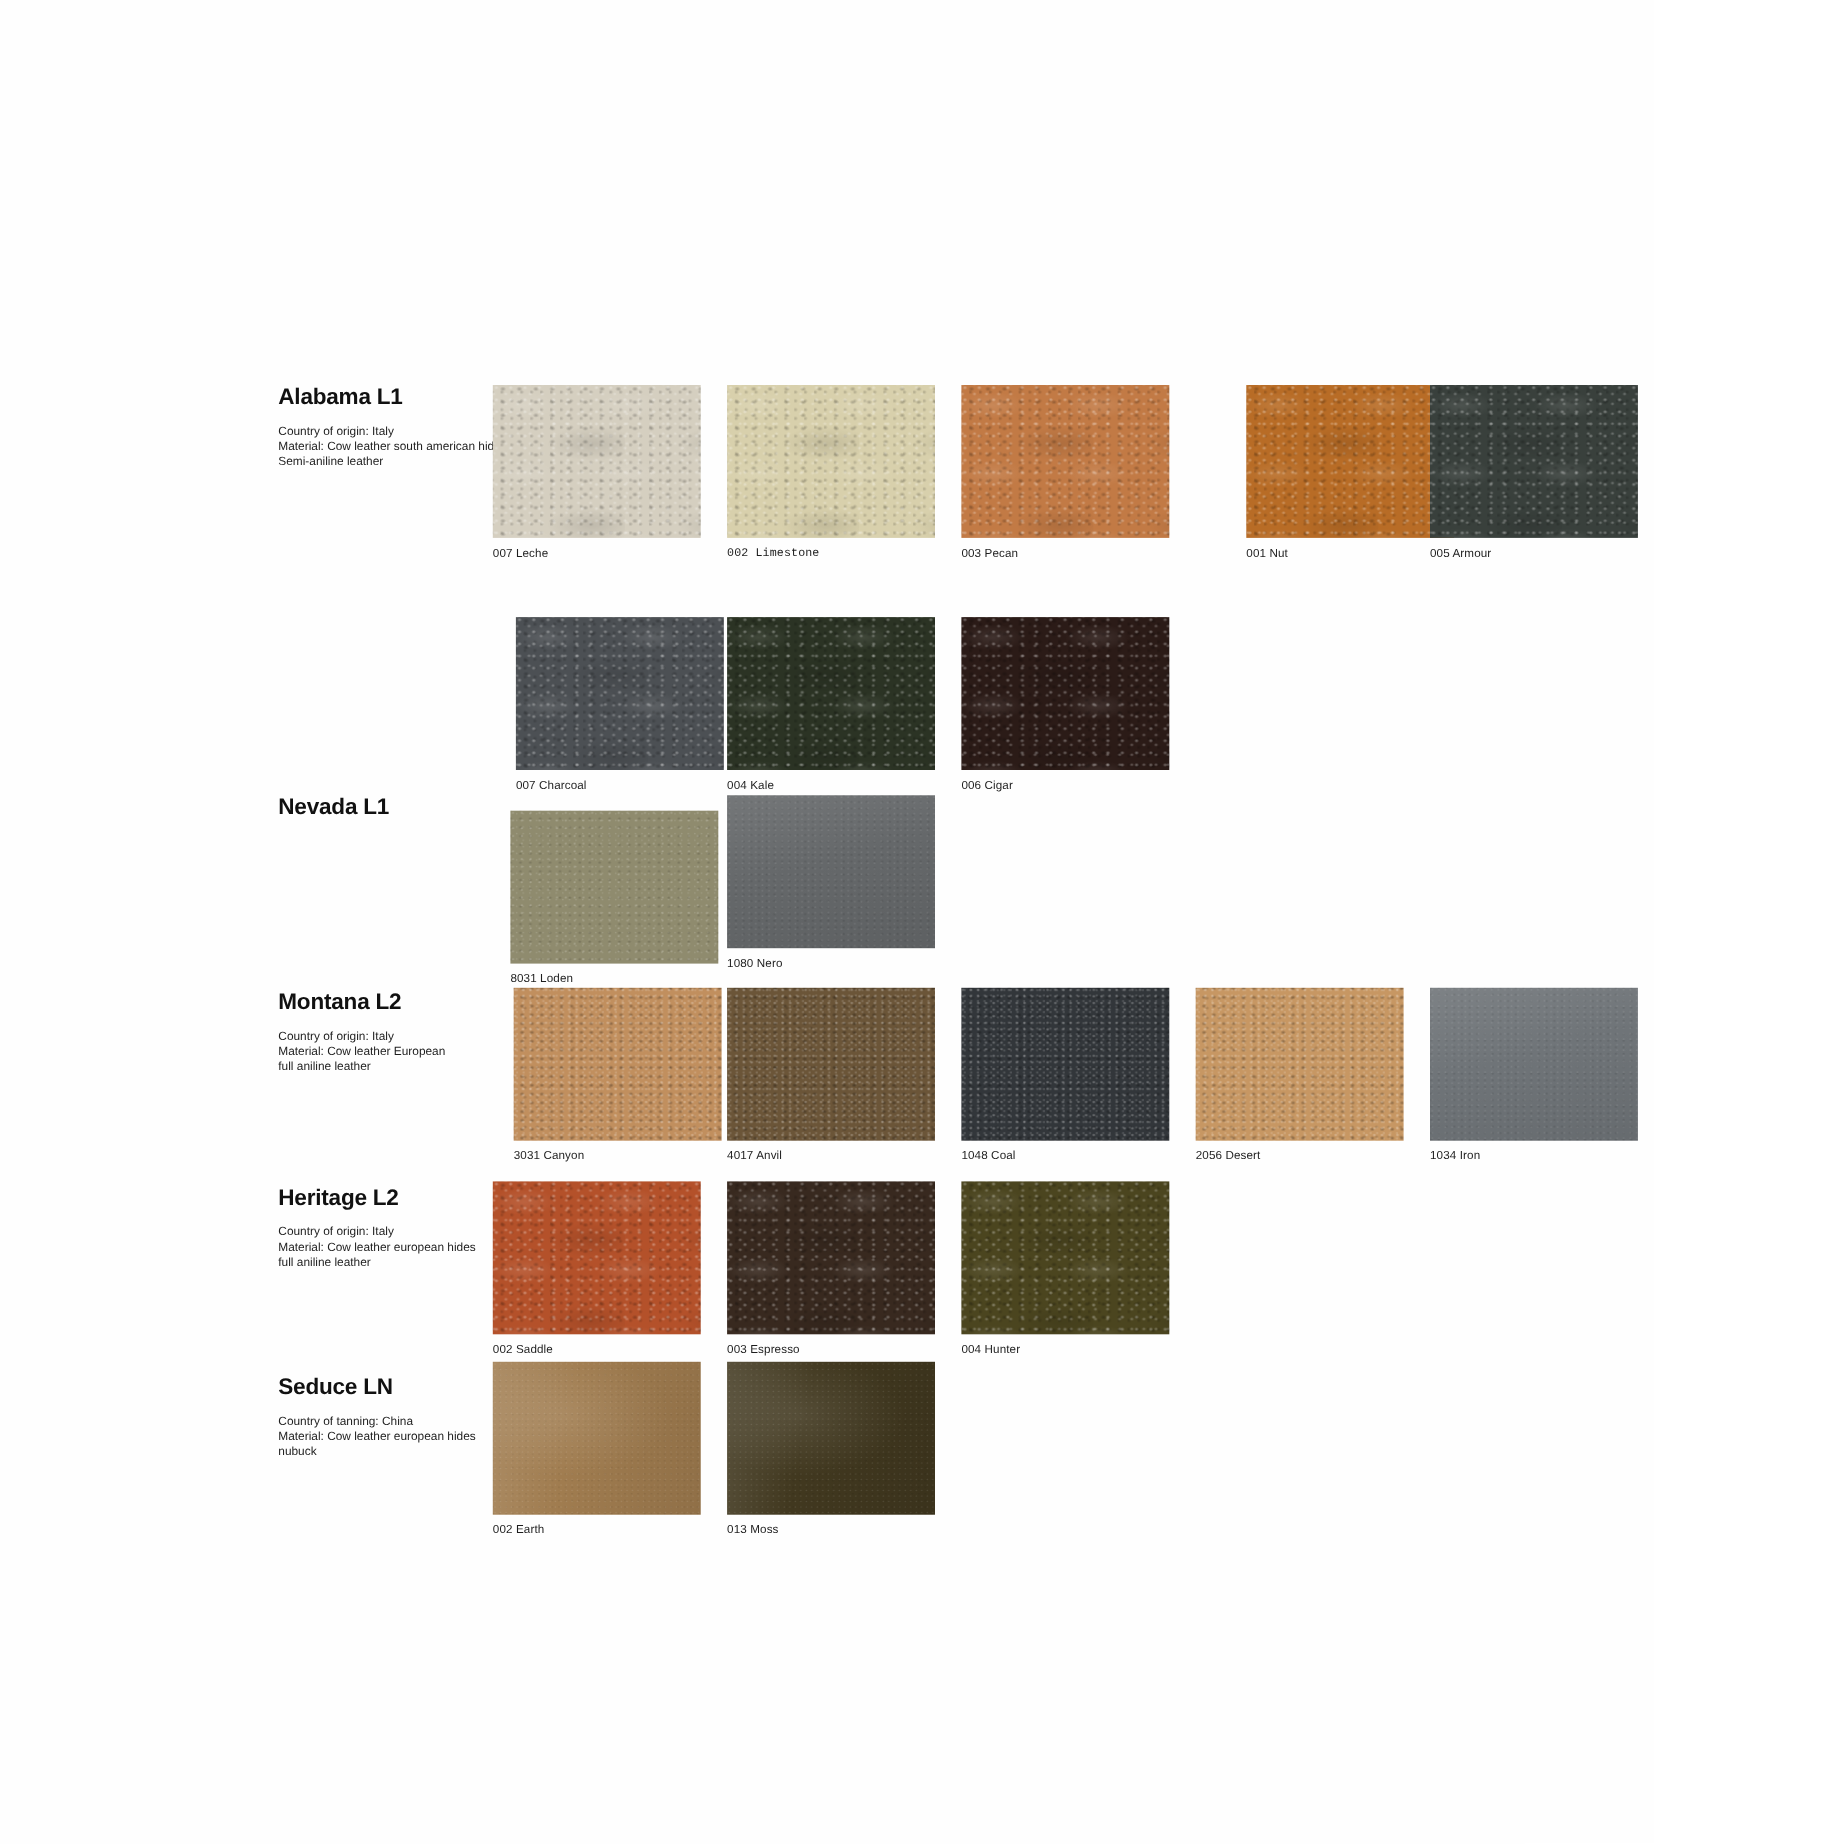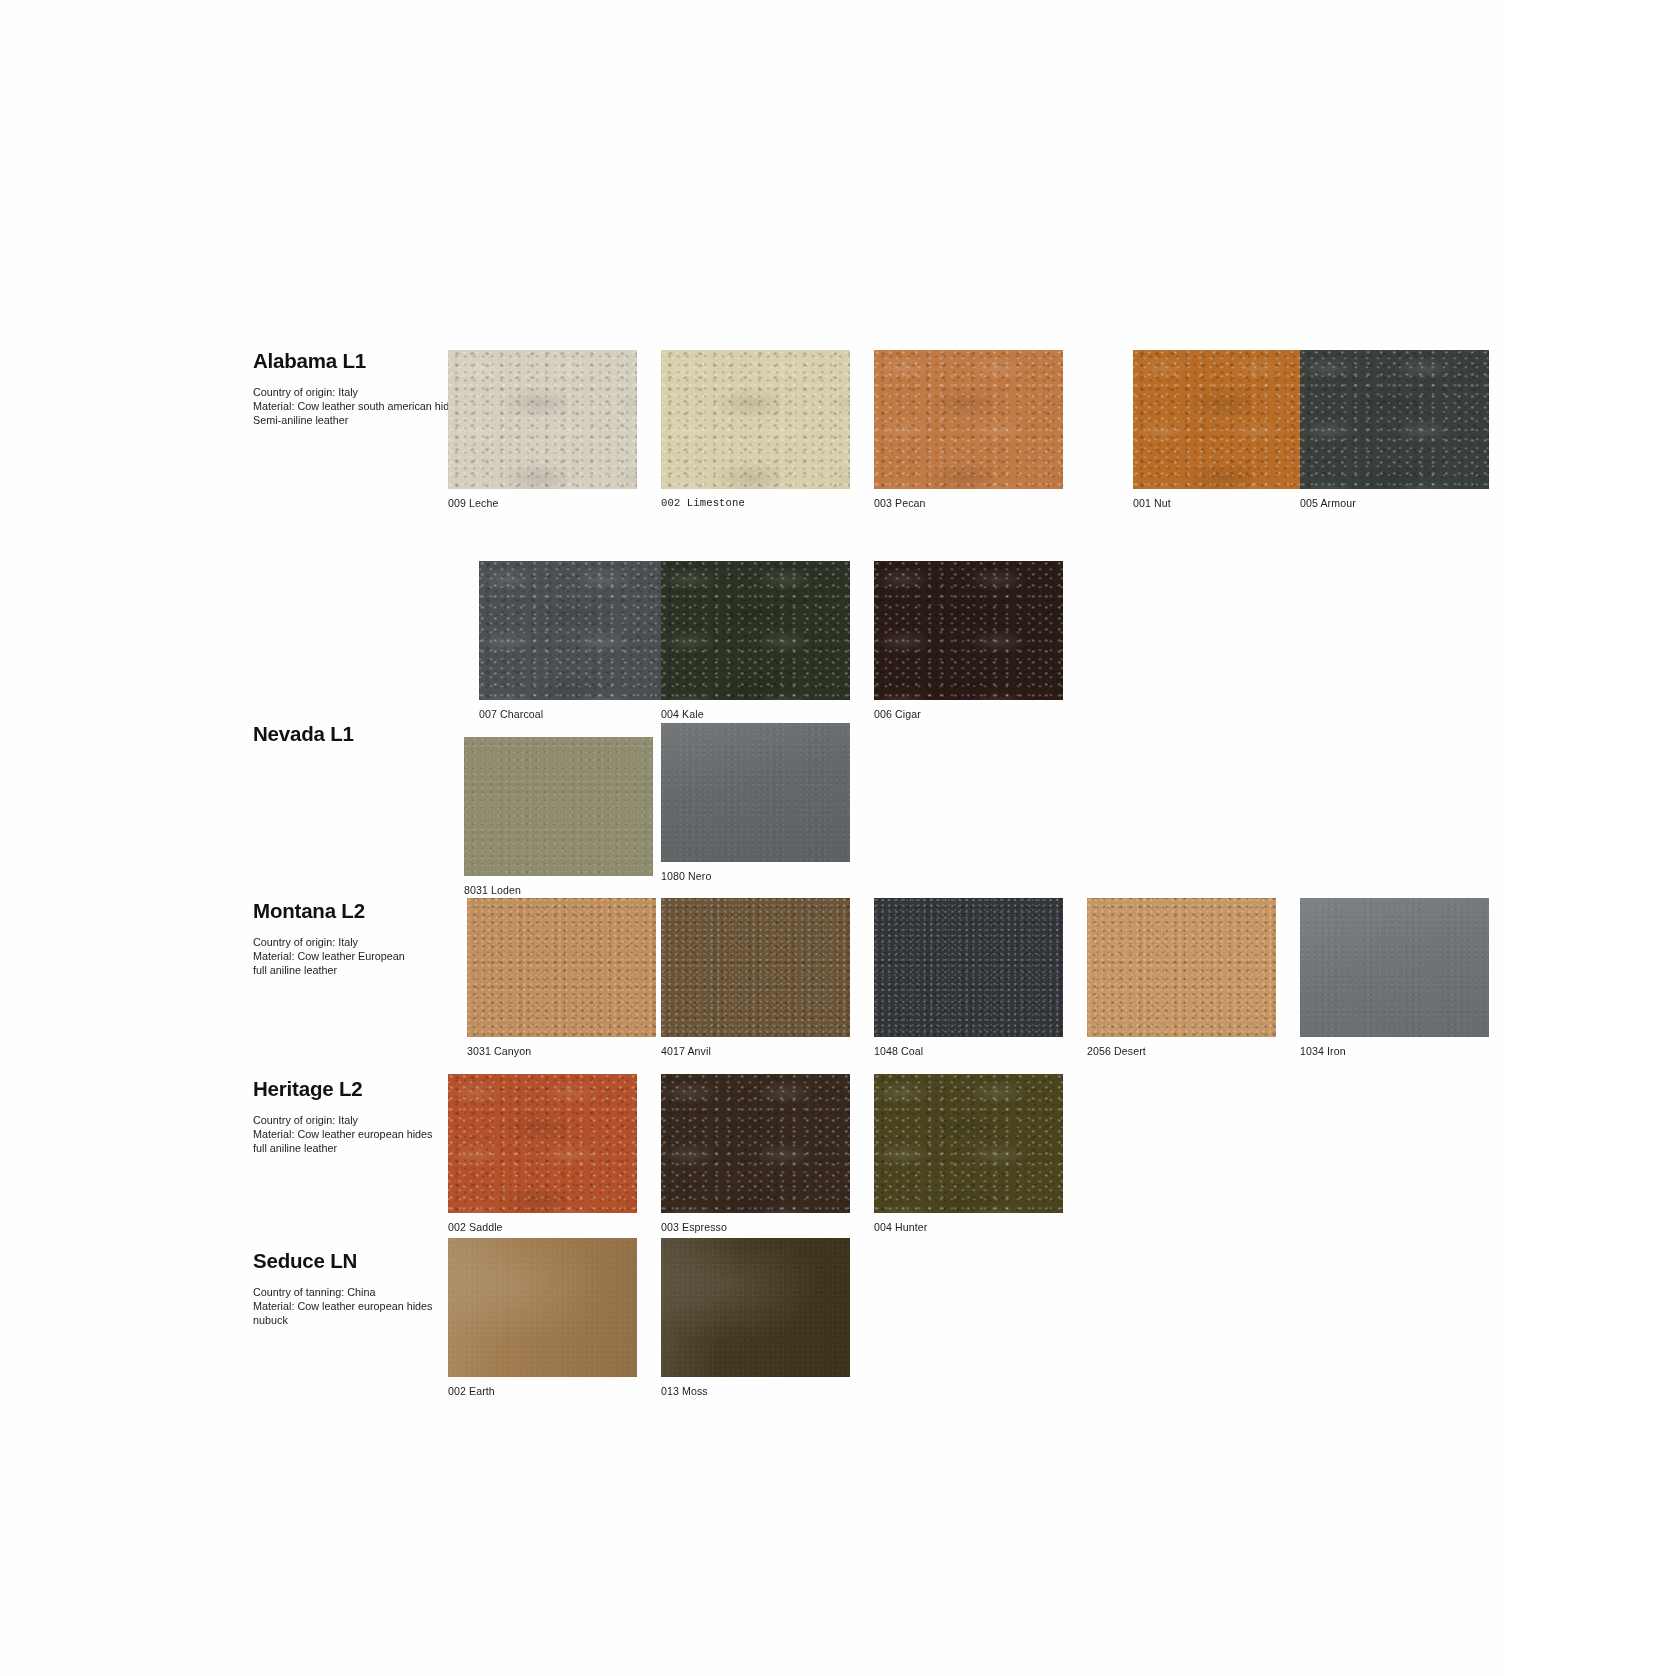--- a/index.html
+++ b/index.html
@@ -186,21 +186,21 @@
         <div class="group-desc">Country of origin: Italy
 Material: Cow leather south american hides
 Semi-aniline leather</div>
       </div>
       <div class="rows" style="top: 0px;">
         <div class="srow">
           <div class="swatch-cell" style="left: 0px;">
             <div class="swatch tex-pebble" style="background-color: rgb(213, 207, 192);">
               <div class="grain"></div>
             </div>
-            <div class="swatch-label">009 Leche</div>
+            <div class="swatch-label">007 Leche</div>
           </div>
           <div class="swatch-cell" style="left: 213px; font-family: Liberation Mono, monospace;">
             <div class="swatch tex-pebble" style="background-color: rgb(216, 208, 172);">
               <div class="grain"></div>
             </div>
             <div class="swatch-label">002 Limestone</div>
           </div>
           <div class="swatch-cell" style="left: 426px;">
             <div class="swatch tex-pebble" style="background-color: rgb(194, 122, 69);">
               <div class="grain"></div>
@@ -214,21 +214,21 @@
             <div class="swatch-label">001 Nut</div>
           </div>
           <div class="swatch-cell" style="left: 852px;">
             <div class="swatch tex-pebble" style="background-color: rgb(57, 64, 60);">
               <div class="grain"></div>
             </div>
             <div class="swatch-label">005 Armour</div>
           </div>
         </div>
         <div class="srow">
-          <div class="swatch-cell" style="left: 15px; padding-left: 16px;">
+          <div class="swatch-cell" style="left: 5px; padding-left: 16px;">
             <div class="swatch tex-pebble" style="background-color: rgb(76, 80, 84);">
               <div class="grain"></div>
             </div>
             <div class="swatch-label">007 Charcoal</div>
           </div>
           <div class="swatch-cell" style="left: 213px;">
             <div class="swatch tex-pebble" style="background-color: rgb(43, 51, 36);">
               <div class="grain"></div>
             </div>
             <div class="swatch-label">004 Kale</div>

